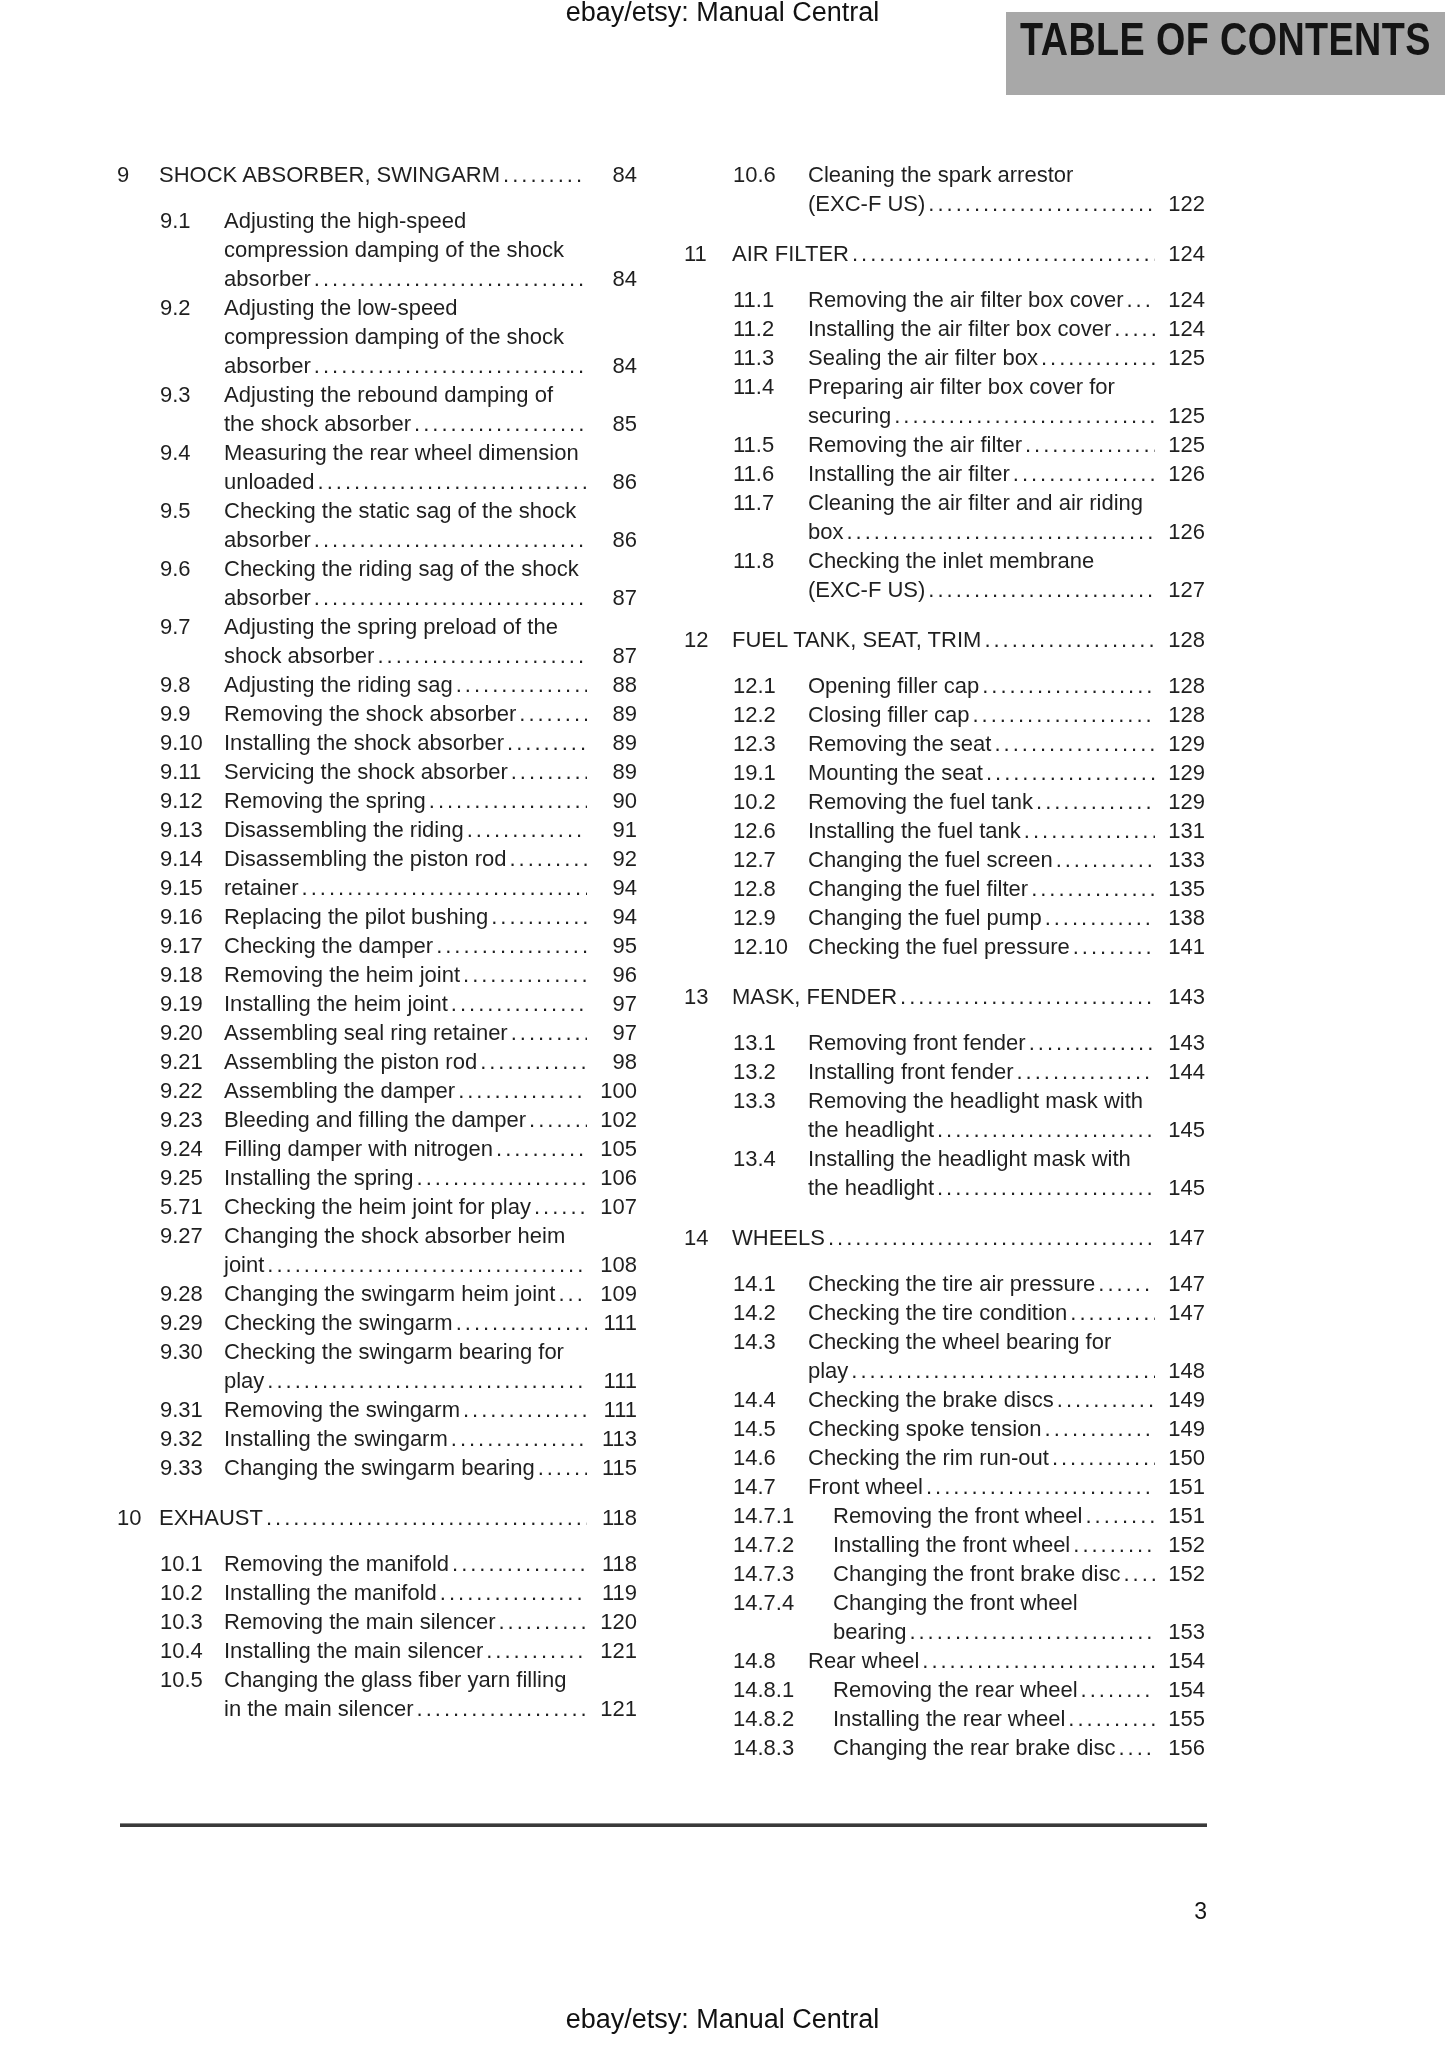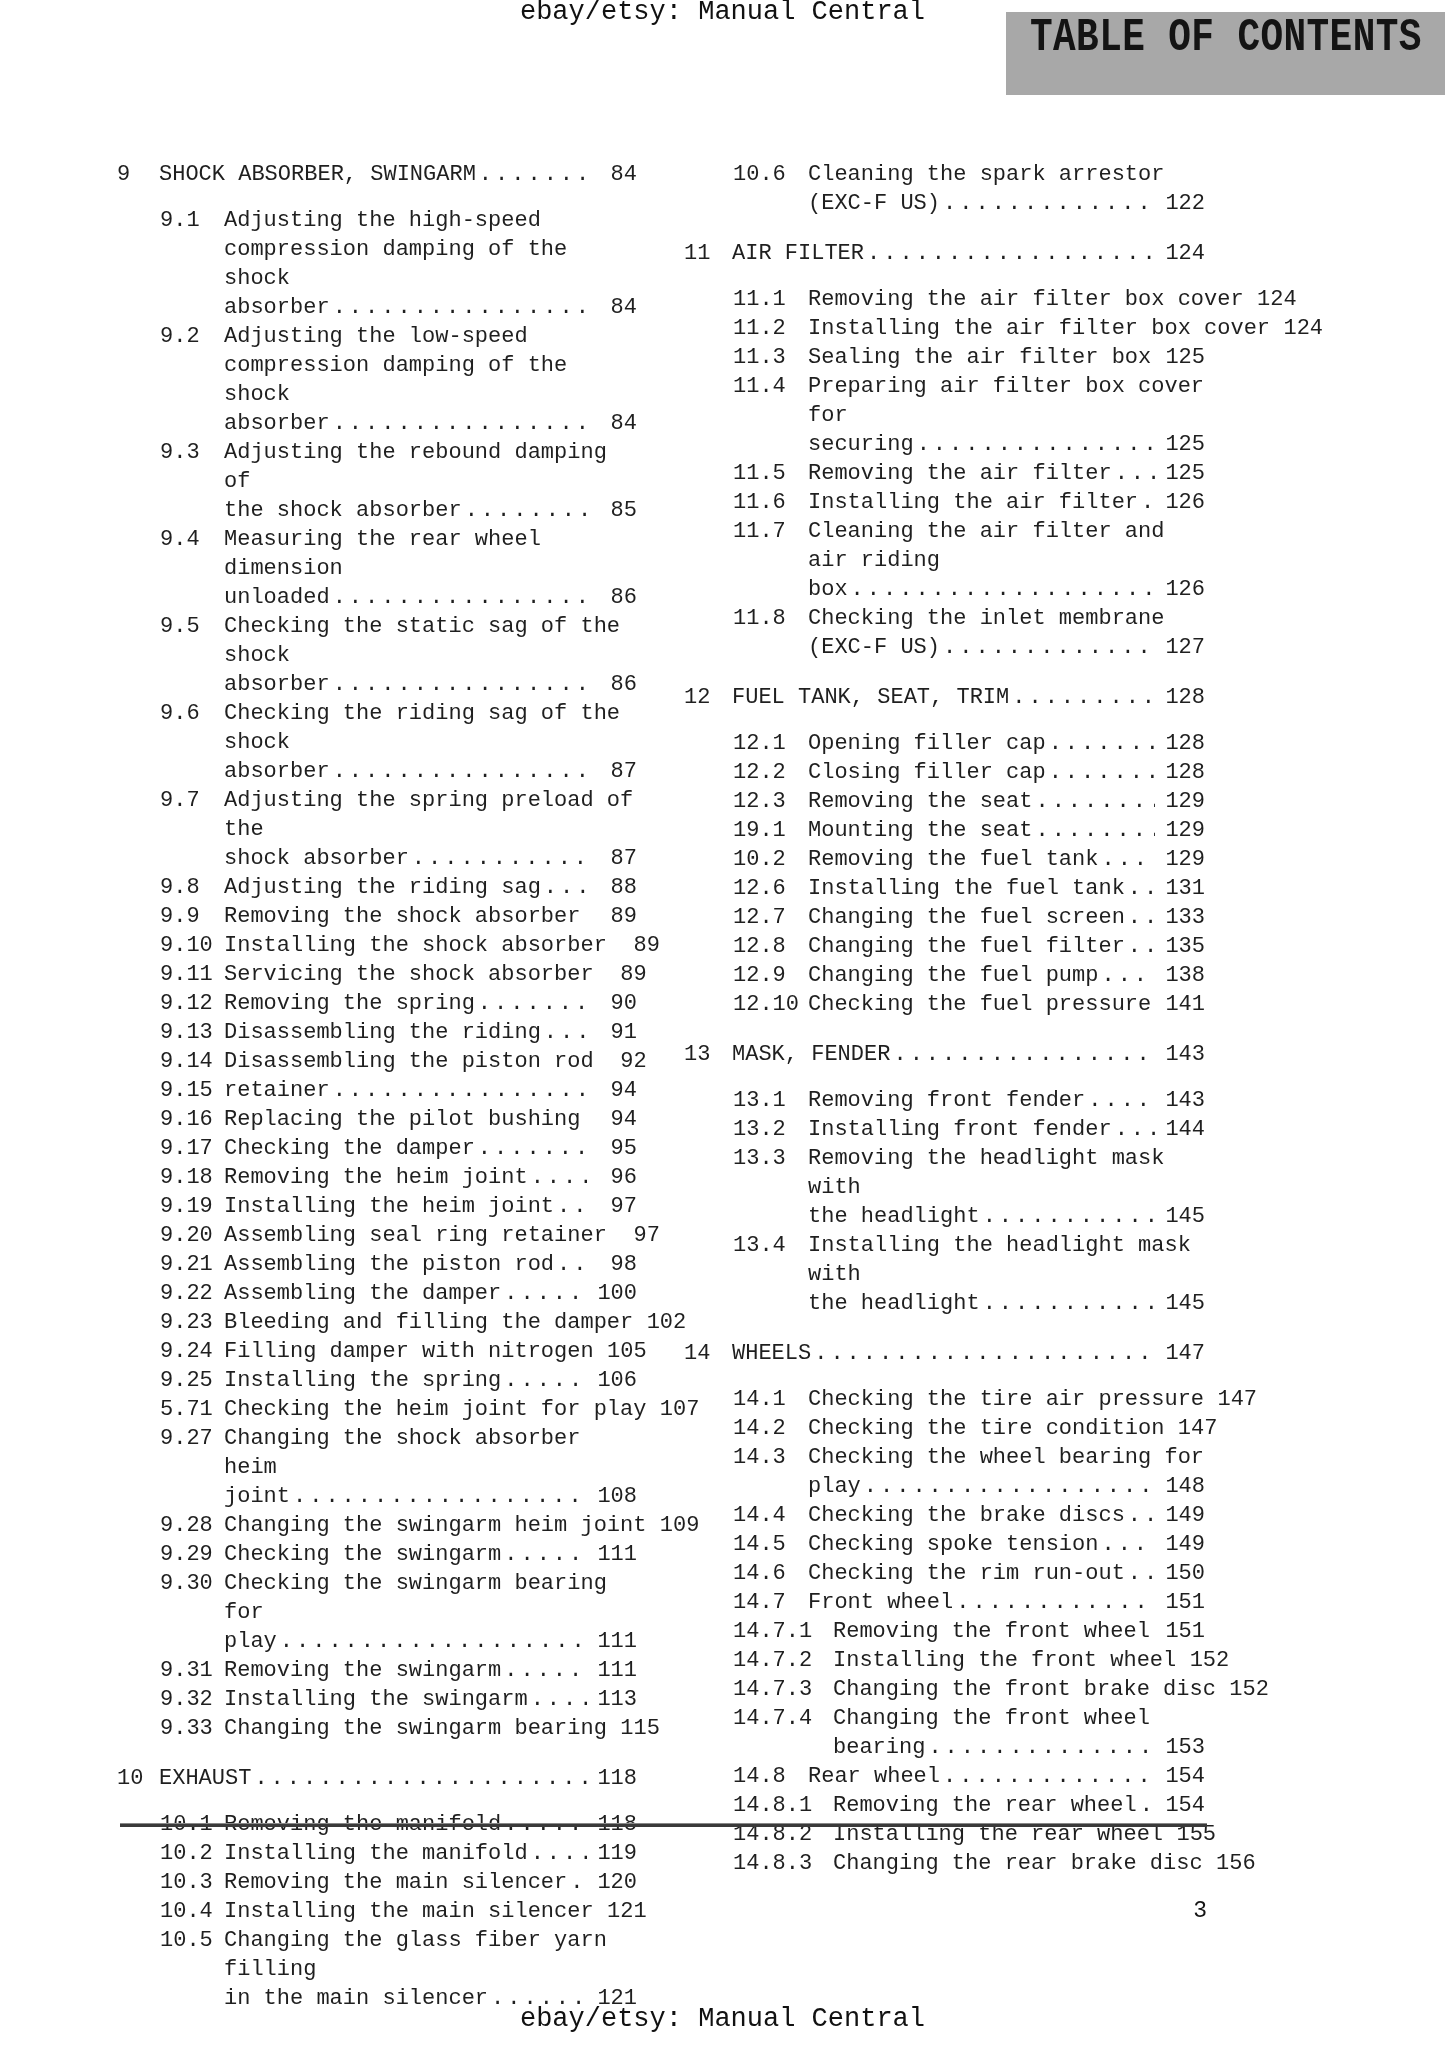--- a/index.html
+++ b/index.html
@@ -1,21 +1,21 @@
 <!DOCTYPE html>
 <html><head>
 <meta charset="utf-8">
 <style>
   html,body { margin:0; padding:0; background:#e8e8e8; }
   .page {
     position:relative;
     width:1445px; height:2045px;
     margin:0 auto;
     background:#ffffff;
-    font-family:Liberation Mono, monospace;
+    font-family:Liberation Sans, sans-serif;
     color:#1f1f1f;
     overflow:hidden;
   }
   .header-brand {
     position:absolute; top:-3px; left:0; right:0;
     text-align:center;
     font-size:27px; font-weight:500;
     color:#111;
   }
   .banner {

